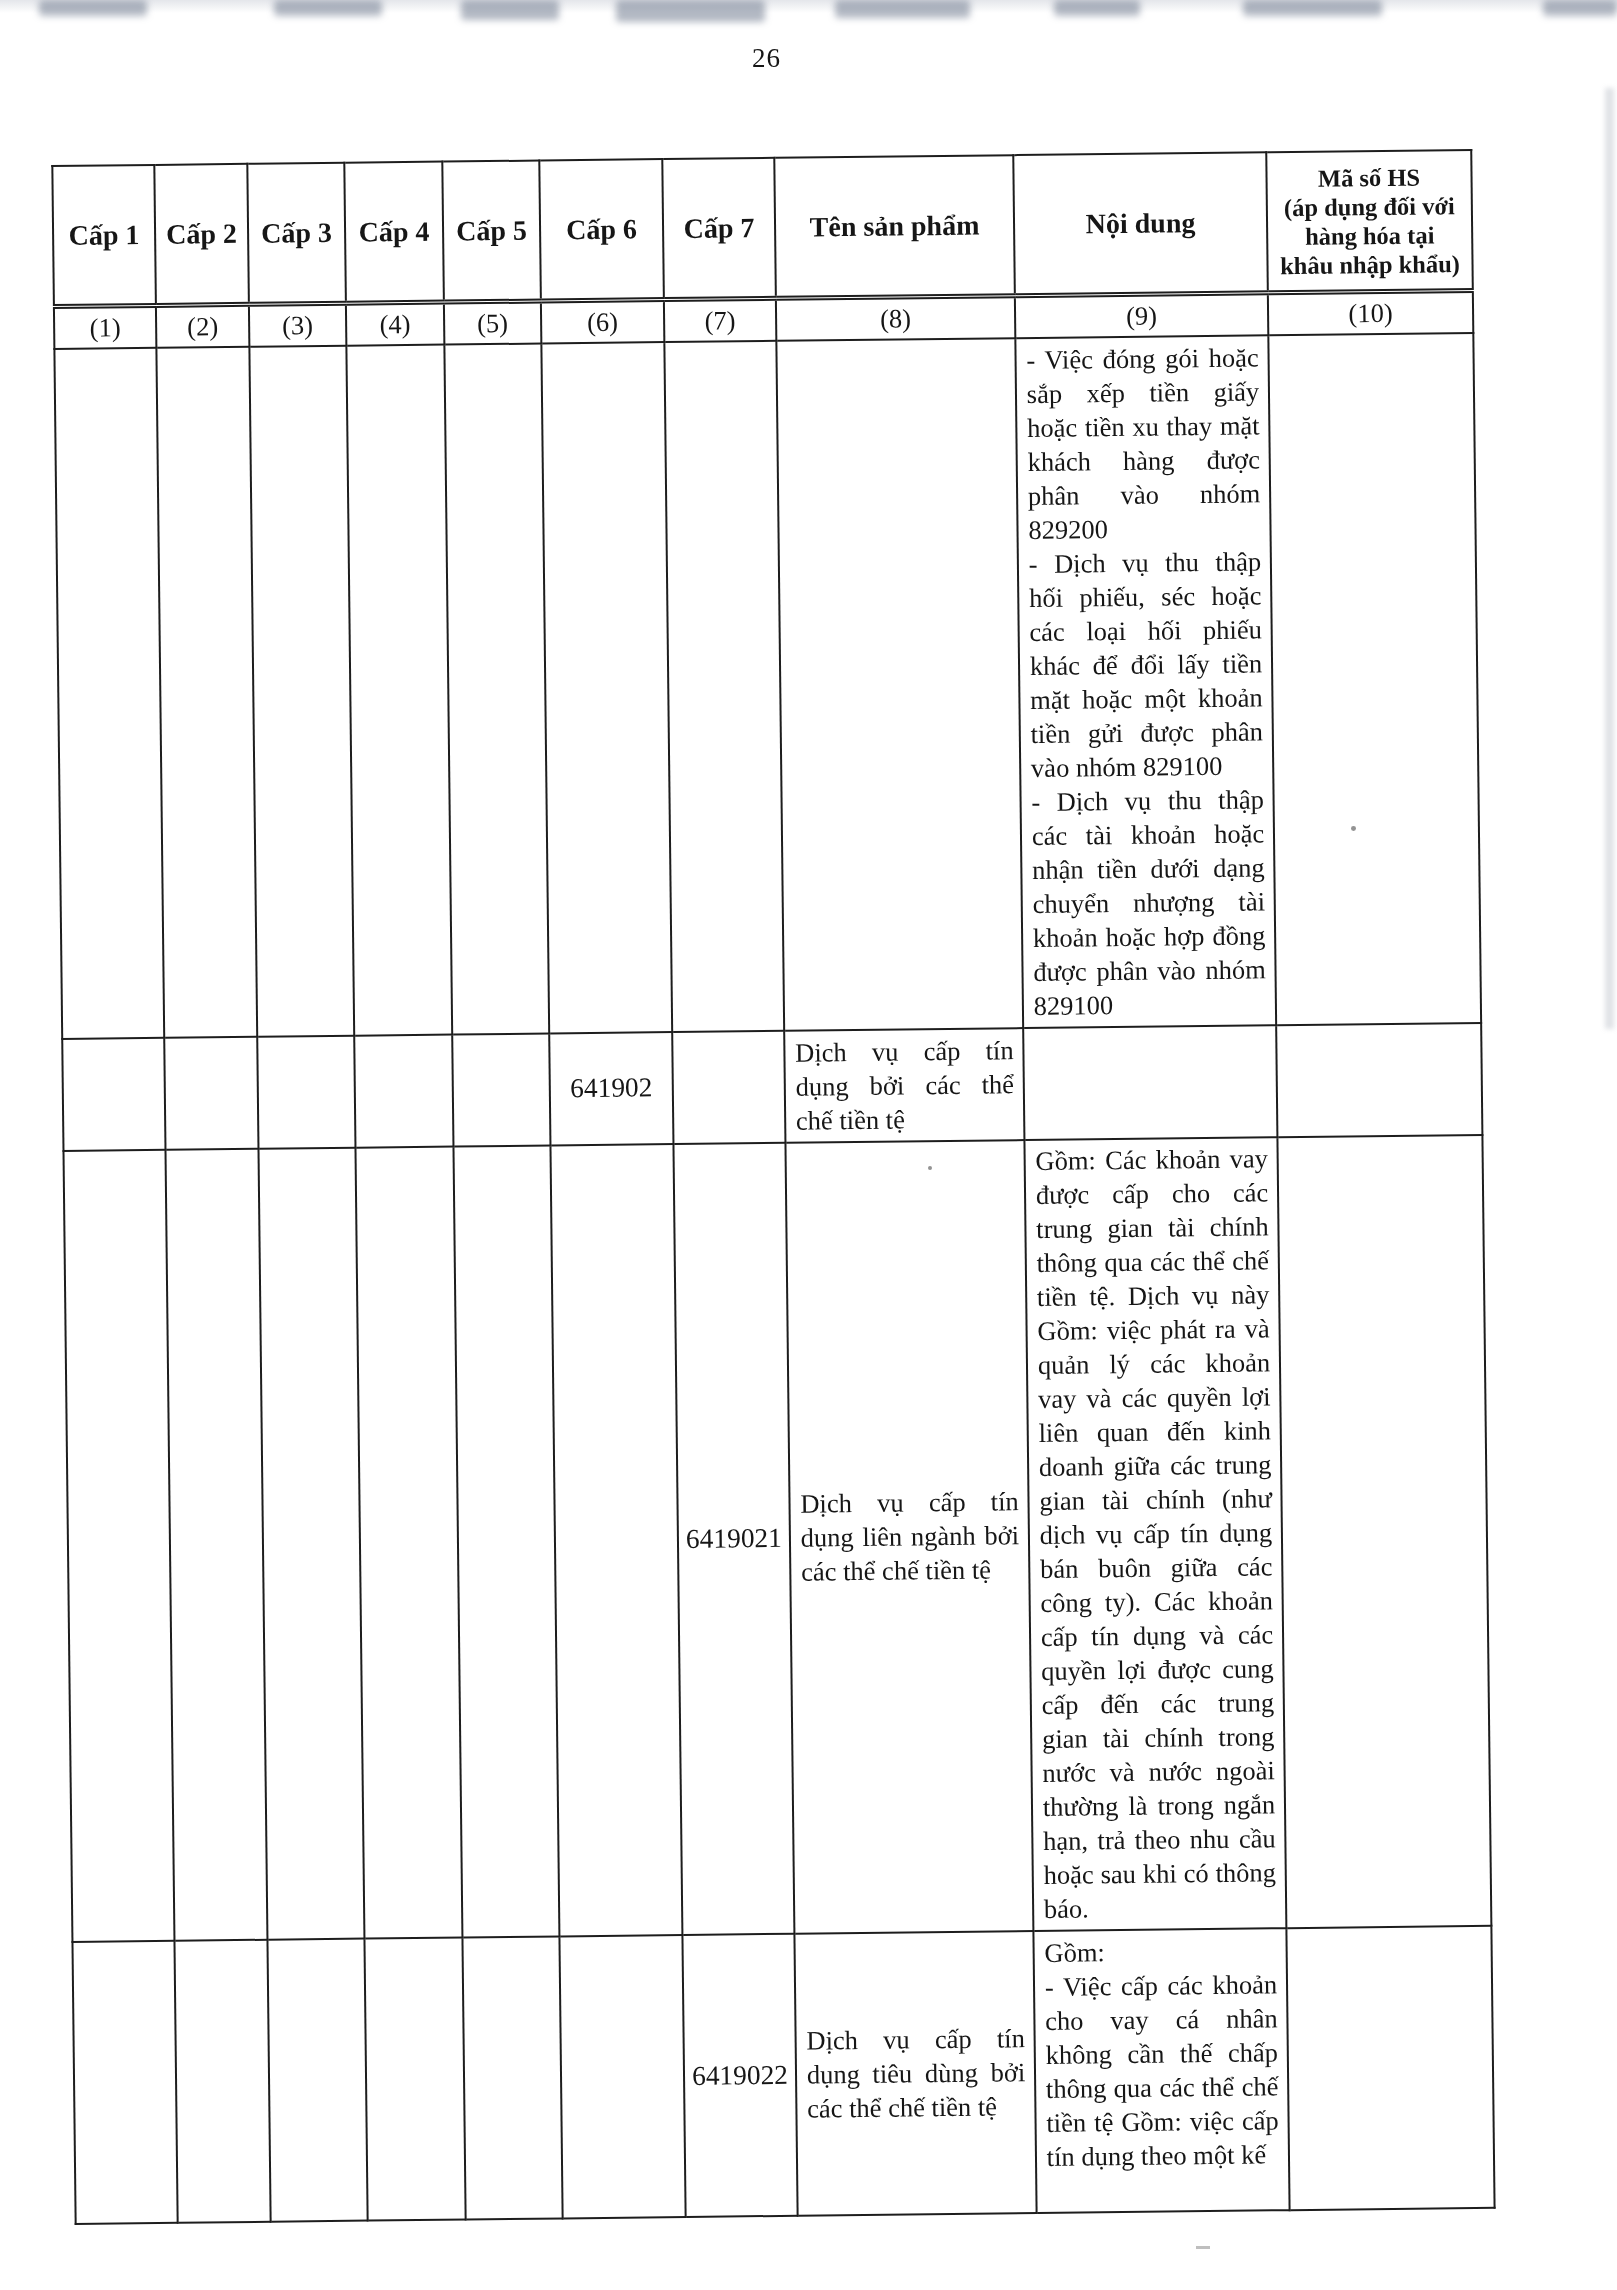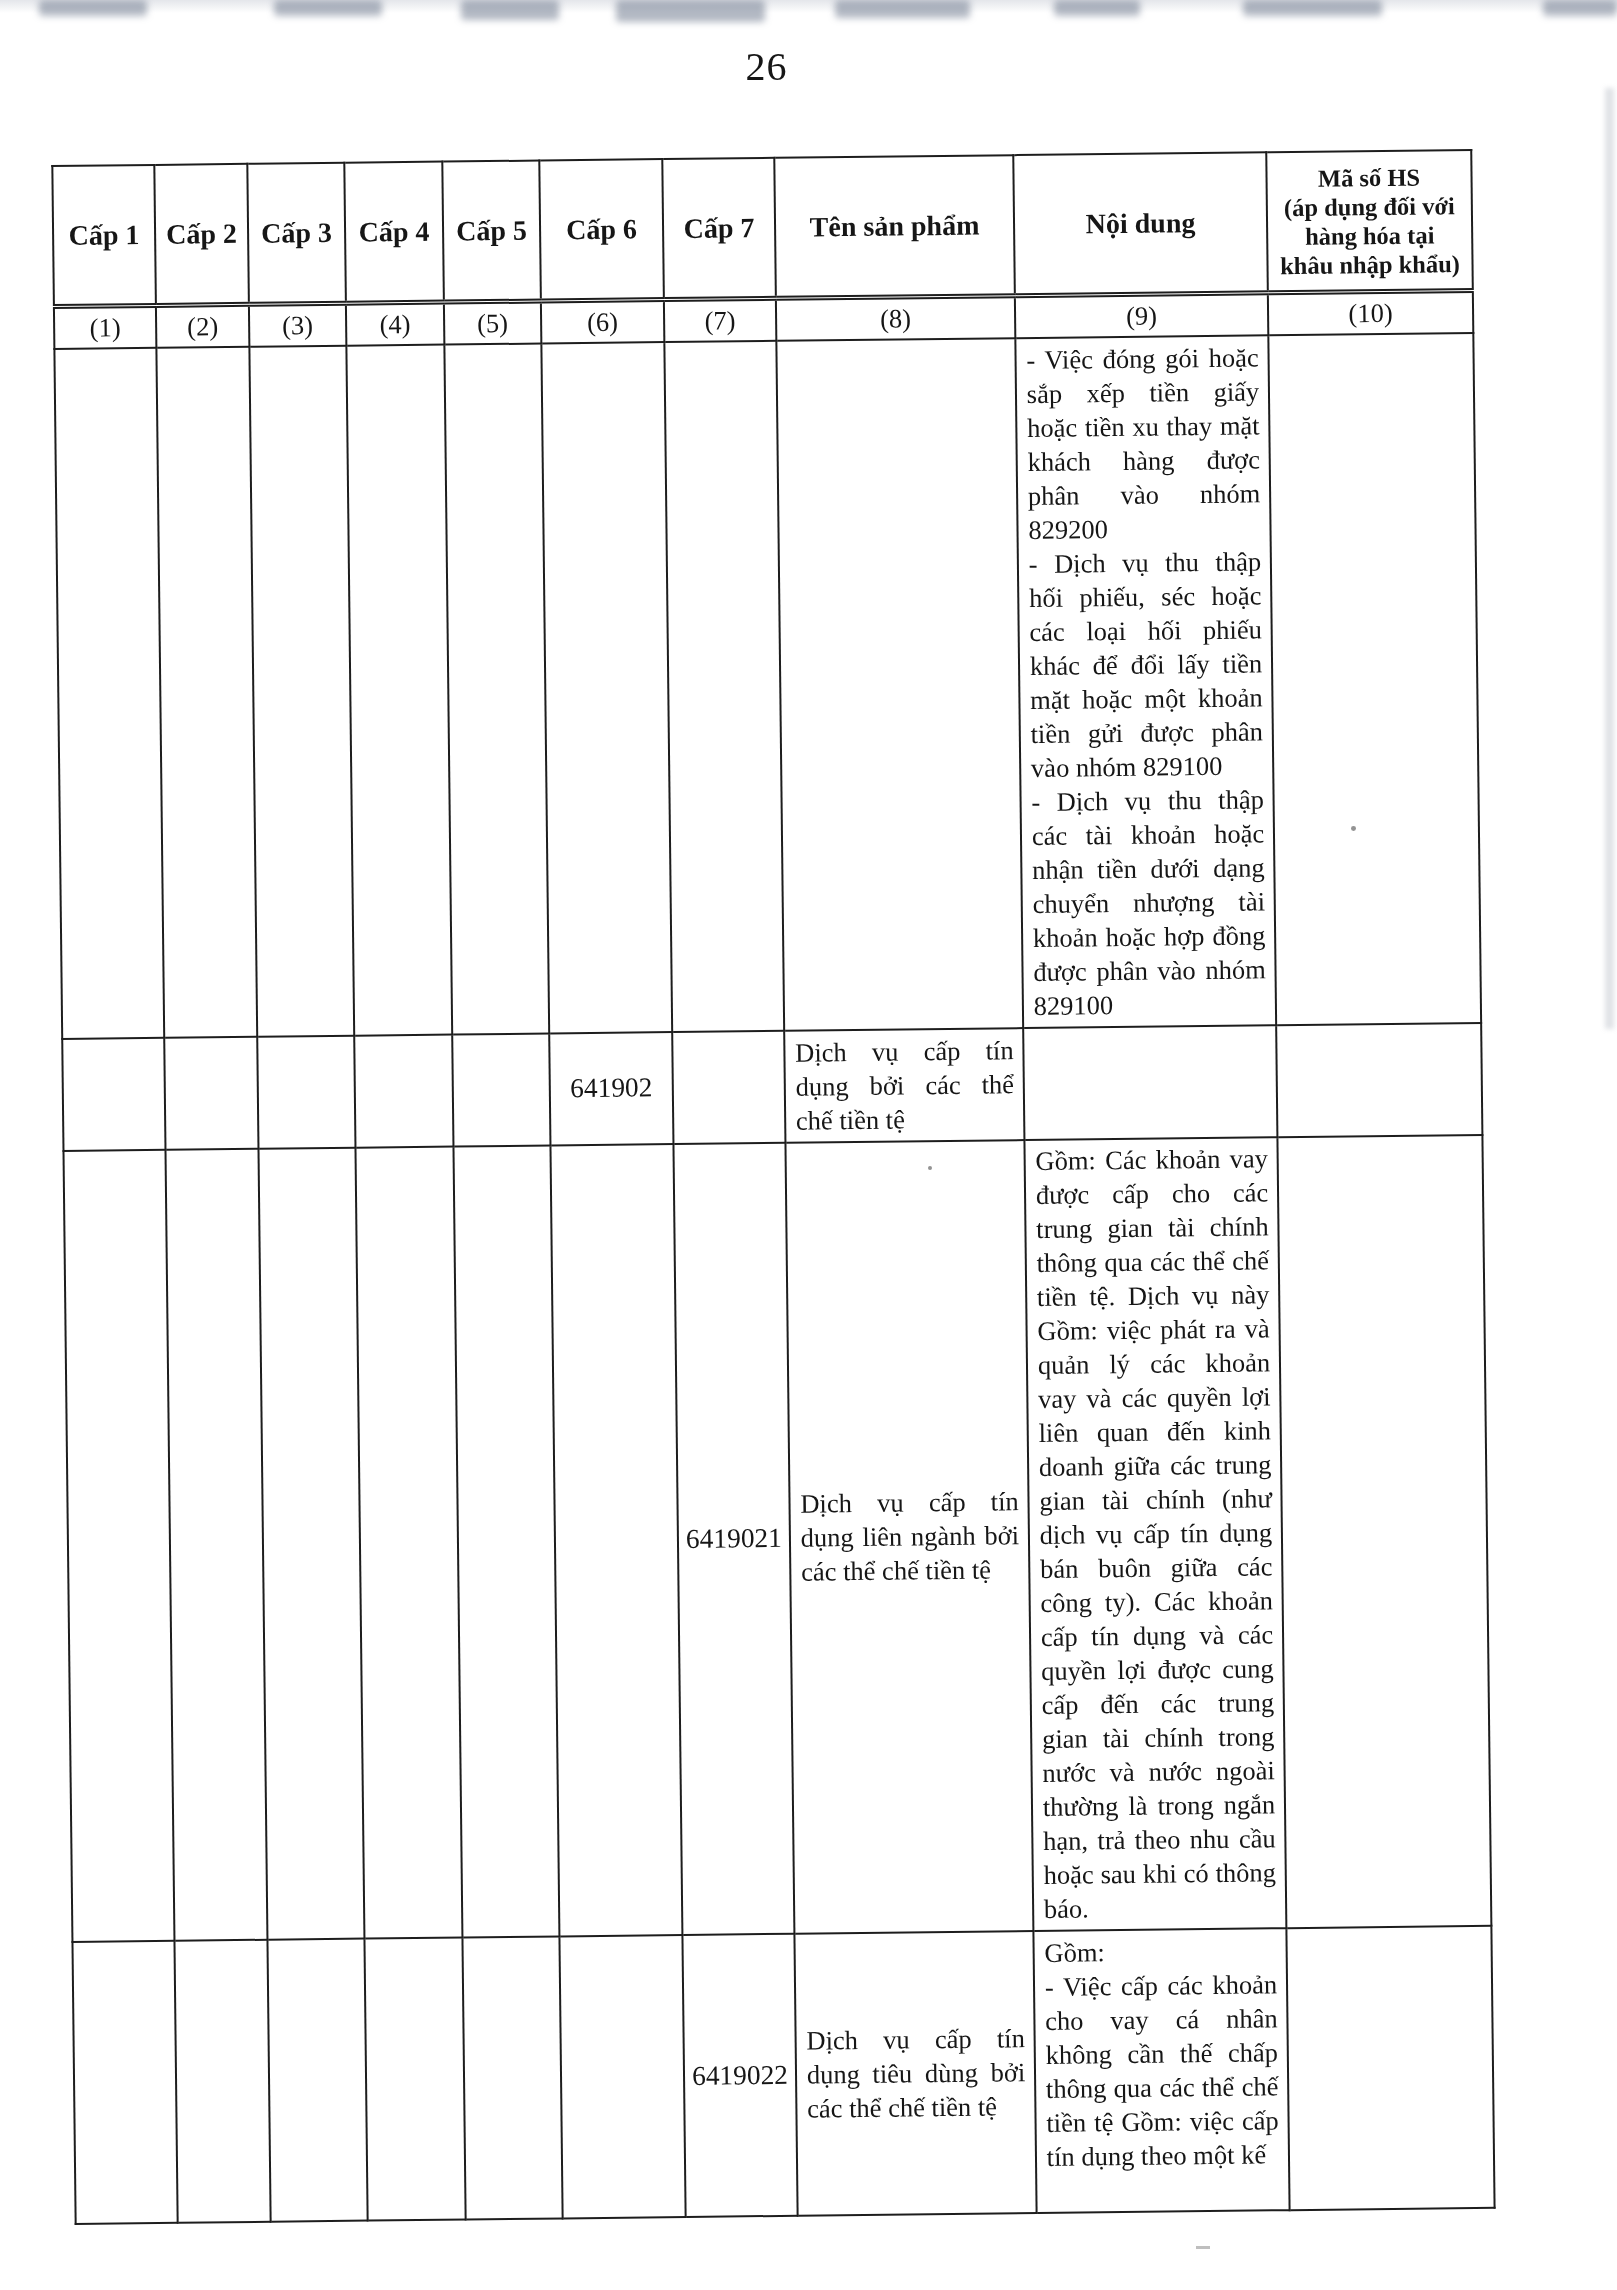--- a/index.html
+++ b/index.html
@@ -12,21 +12,21 @@
   .scan-top{position:absolute;left:0;top:0;width:1617px;height:25.5px;}
   .scan-top .base{position:absolute;left:0;top:0;width:100%;height:12.7px;
     background:linear-gradient(to bottom,rgba(120,130,152,0.20),rgba(120,130,152,0));}
   .scan-top .patch{position:absolute;top:0;height:15.7px;background:rgba(72,86,112,0.42);filter:blur(3.9px);border-radius:3.9px;}
   .scan-right{position:absolute;right:2.9px;top:88px;width:8.8px;height:941px;
     background:rgba(112,122,142,0.22);filter:blur(2.9px);}
   .speck{position:absolute;background:rgba(40,40,40,0.5);border-radius:50%;}
 
   .page-num{
     position:absolute;top:43px;left:0;width:1533px;text-align:center;
-    font-size:40px;letter-spacing:1px;
+    font-size:27px;letter-spacing:1px;
   }
 
   .tbl-wrap{
     position:absolute;left:63px;top:165px;
     transform:rotate(-0.65deg);transform-origin:0 50%;
   }
   table{border-collapse:collapse;table-layout:fixed;width:1418px;border:2.9px solid #1d1d1d;}
   th,td{border:2px solid #1d1d1d;padding:0;vertical-align:top;}
   thead th{
     border-bottom:5.9px double #1d1d1d;

